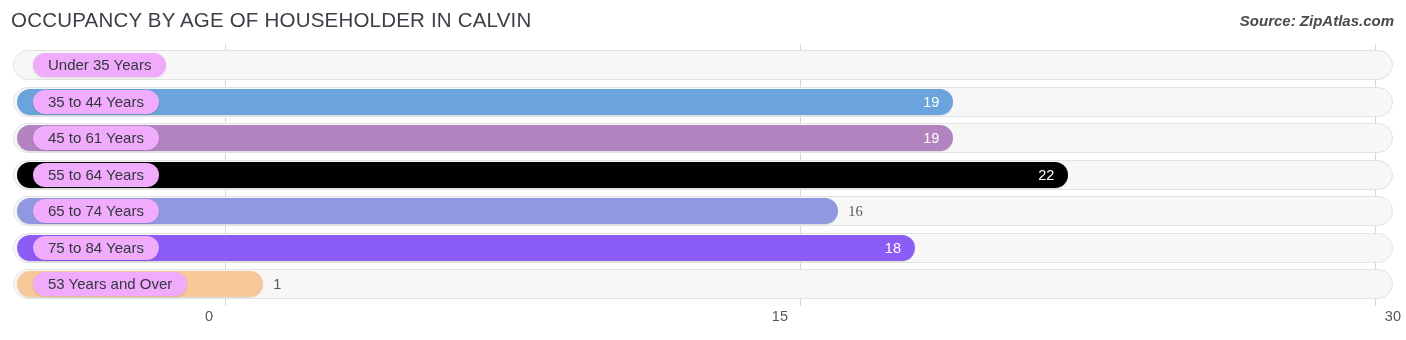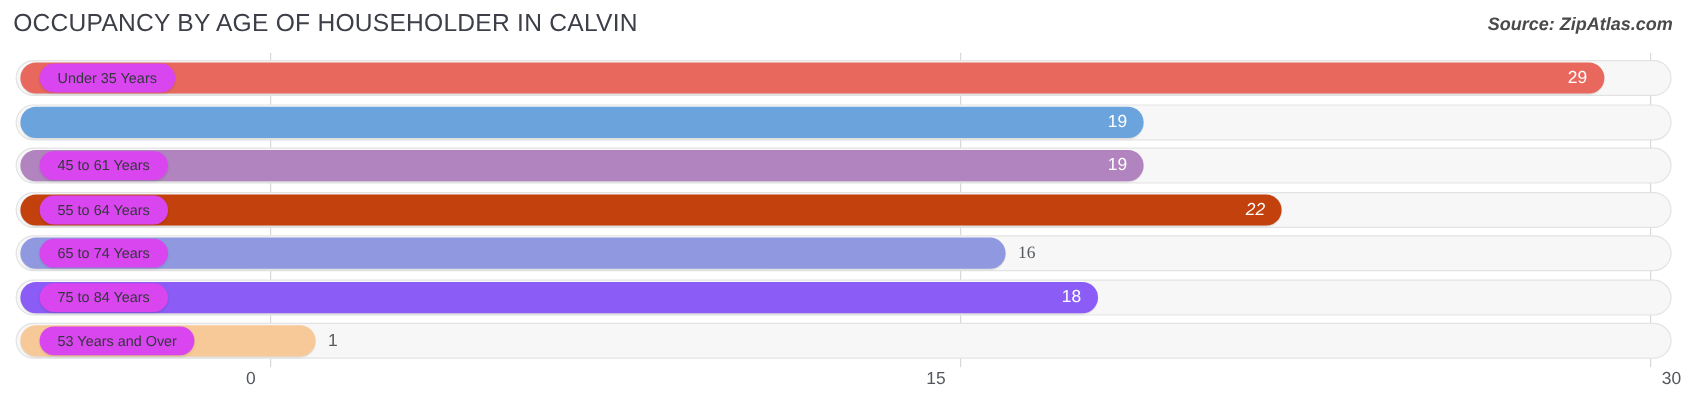--- a/index.html
+++ b/index.html
@@ -102,23 +102,23 @@
     white-space: nowrap;
   }
   .pill {
     position: absolute;
     top: 3px;
     left: 33px;
     height: 24px;
     line-height: 24px;
     padding: 0 15px;
     box-sizing: border-box;
-    background: #d946ef;
+    background: #f0abfc;
     border-radius: 12px;
-    font-size: 12px;
+    font-size: 15px;
     color: #34373d;
     white-space: nowrap;
     box-shadow: 0 1px 2px rgba(0,0,0,0.13);
   }
 
   
   #axis {
     position: absolute;
     left: 0;
     top: 306px;
@@ -141,41 +141,39 @@
   <div id="chart-title">OCCUPANCY BY AGE OF HOUSEHOLDER IN CALVIN</div>
   <div id="source-label">Source: ZipAtlas.com</div>
 </div>
 
 <div id="plot">
     <div class="gridline" style="left: 225px;"></div>
     <div class="gridline" style="left: 800px;"></div>
     <div class="gridline" style="left: 1375px;"></div>
     <div class="row" style="top: 6px; width: 1406px;">
       <div class="track"></div>
-      <div class="bar" style="width: 1319.67px; background: rgb(232, 104, 93);">
-        <span class="value-in">29</span>
-      </div>
       <div class="pill">Under 35 Years</div>
     </div>
     <div class="row" style="top: 42.5px; width: 1406px;">
       <div class="track"></div>
       <div class="bar" style="width: 936.333px; background: rgb(107, 164, 221);">
         <span class="value-in">19</span>
       </div>
+      <div class="pill">35 to 44 Years</div>
     </div>
     <div class="row" style="top: 79px; width: 1406px;">
       <div class="track"></div>
       <div class="bar" style="width: 936.333px; background: rgb(177, 131, 191);">
         <span class="value-in">19</span>
       </div>
       <div class="pill">45 to 61 Years</div>
     </div>
     <div class="row" style="top: 115.5px; width: 1406px;">
       <div class="track"></div>
-      <div class="bar" style="width: 1051.33px; background: #c2410c; font-style: italic;">
+      <div class="bar" style="width: 1051.33px; background: #000000;">
         <span class="value-in">22</span>
       </div>
       <div class="pill">55 to 64 Years</div>
     </div>
     <div class="row" style="top: 152px; width: 1406px;">
       <div class="track"></div>
       <div class="bar" style="width: 821.333px; background: rgb(144, 152, 224);"></div>
       <div class="value-out" style="left: 848.333px; font-family: Liberation Serif, serif;">16</div>
       <div class="pill">65 to 74 Years</div>
     </div>

